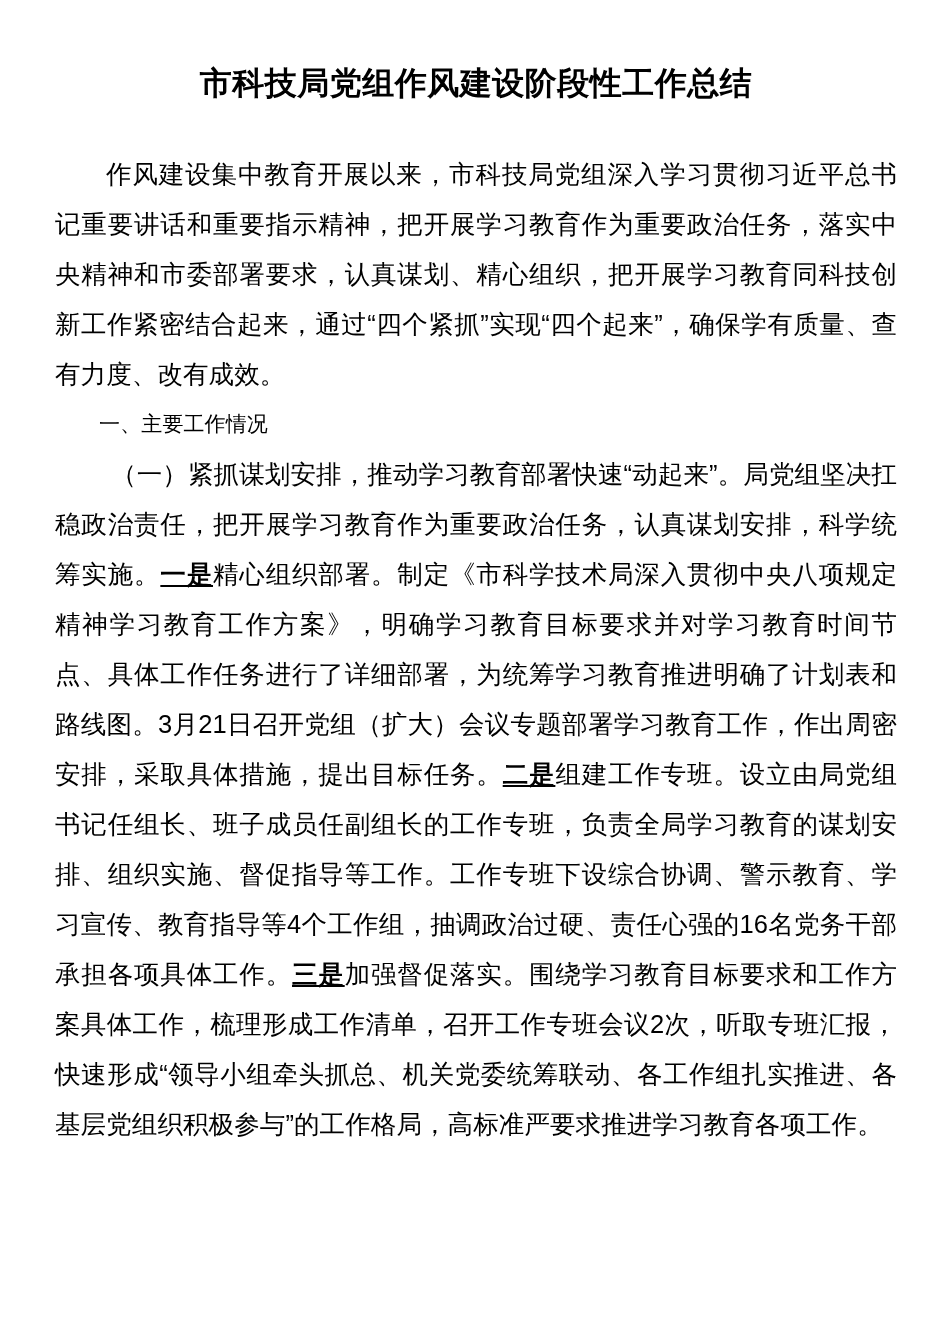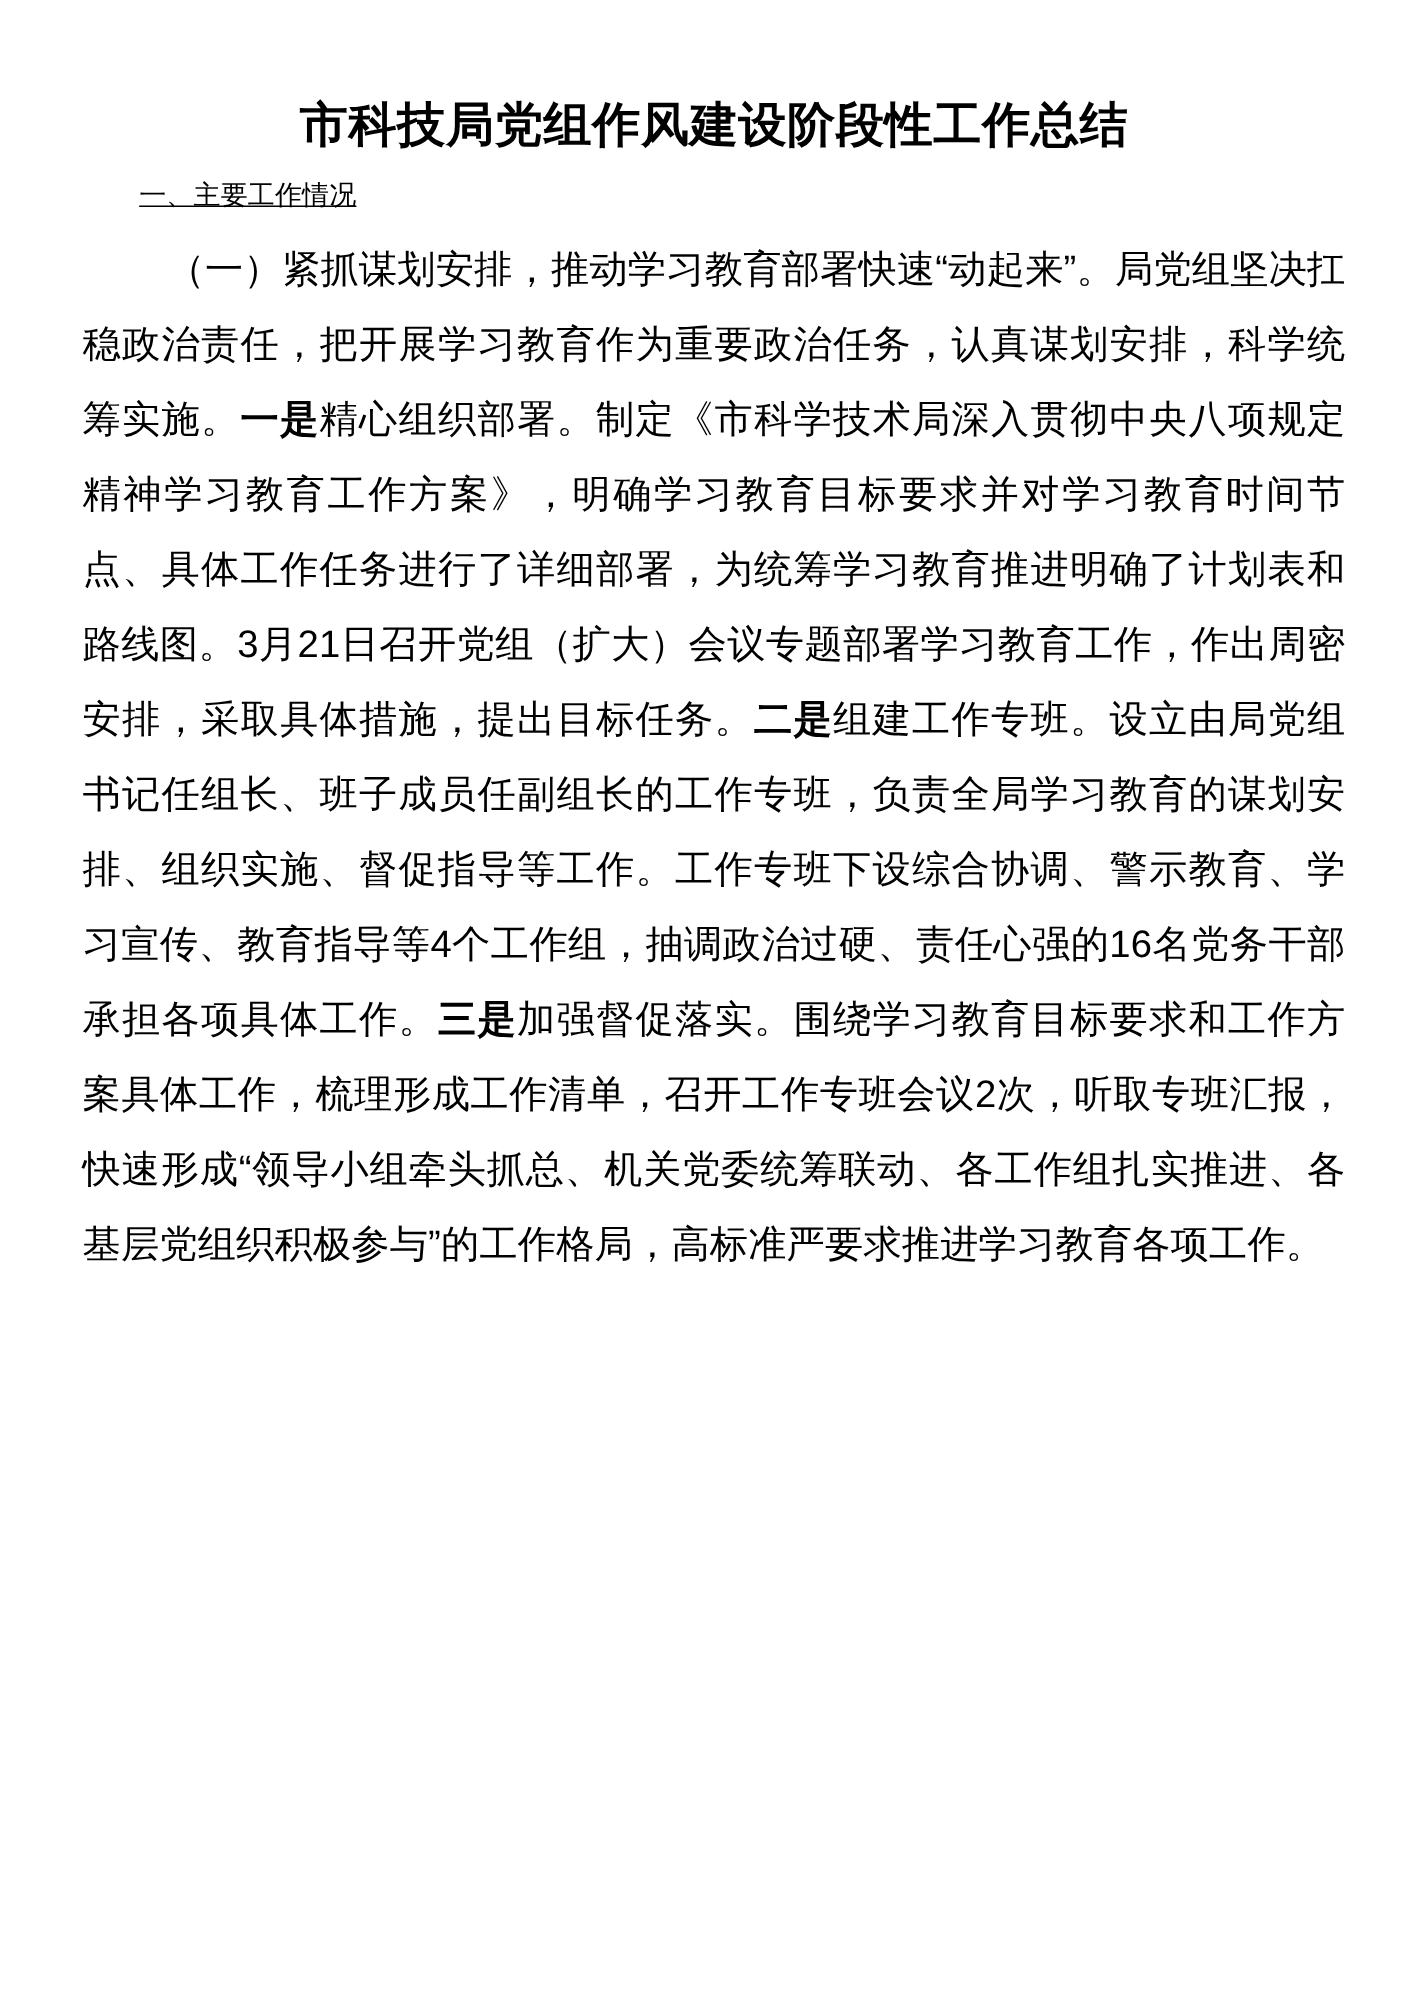--- a/index.html
+++ b/index.html
@@ -60,41 +60,42 @@
 
   .indent-2 {
     text-indent: 2em;
   }
 
   .indent-head {
     text-indent: 2.2em;
   }
 
   .heading-line {
-    font-size: 18px;
+    font-size: 21px;
     line-height: 50px;
     margin: 0;
     text-indent: 2.1em;
     letter-spacing: 0.1px;
-    text-decoration: underline;
   }
 
   b, .b {
     font-weight: bold;
+    text-decoration: underline;
   }
 </style>
 </head>
 <body>
 
 <div class="page">
 
   <div class="doc-body">
 
     <h1 class="doc-title">市科技局党组作风建设阶段性工作总结</h1>
 
+    <p class="para first-para indent-2">作风建设集中教育开展以来，市科技局党组深入学习贯彻习近平总书记重要讲话和重要指示精神，把开展学习教育作为重要政治任务，落实中央精神和市委部署要求，认真谋划、精心组织，把开展学习教育同科技创新工作紧密结合起来，通过“四个紧抓”实现“四个起来”，确保学有质量、查有力度、改有成效。</p>
 
     <p class="heading-line">一、主要工作情况</p>
 
     <p class="para indent-head"><span>（一）紧抓谋划安排，推动学习教育部署快速“动起来”。局党组坚决扛稳政治责任，把开展学习教育作为重要政治任务，认真谋划安排，科学统筹实施。</span><span class="b">一是</span><span>精心组织部署。制定《市科学技术局深入贯彻中央八项规定精神学习教育工作方案》，明确学习教育目标要求并对学习教育时间节点、具体工作任务进行了详细部署，为统筹学习教育推进明确了计划表和路线图。3月21日召开党组（扩大）会议专题部署学习教育工作，作出周密安排，采取具体措施，提出目标任务。</span><span class="b">二是</span><span>组建工作专班。设立由局党组书记任组长、班子成员任副组长的工作专班，负责全局学习教育的谋划安排、组织实施、督促指导等工作。工作专班下设综合协调、警示教育、学习宣传、教育指导等4个工作组，抽调政治过硬、责任心强的16名党务干部承担各项具体工作。</span><span class="b">三是</span><span>加强督促落实。围绕学习教育目标要求和工作方案具体工作，梳理形成工作清单，召开工作专班会议2次，听取专班汇报，快速形成“领导小组牵头抓总、机关党委统筹联动、各工作组扎实推进、各基层党组织积极参与”的工作格局，高标准严要求推进学习教育各项工作。</span></p>
 
 
   </div>
 
 </div>
 

